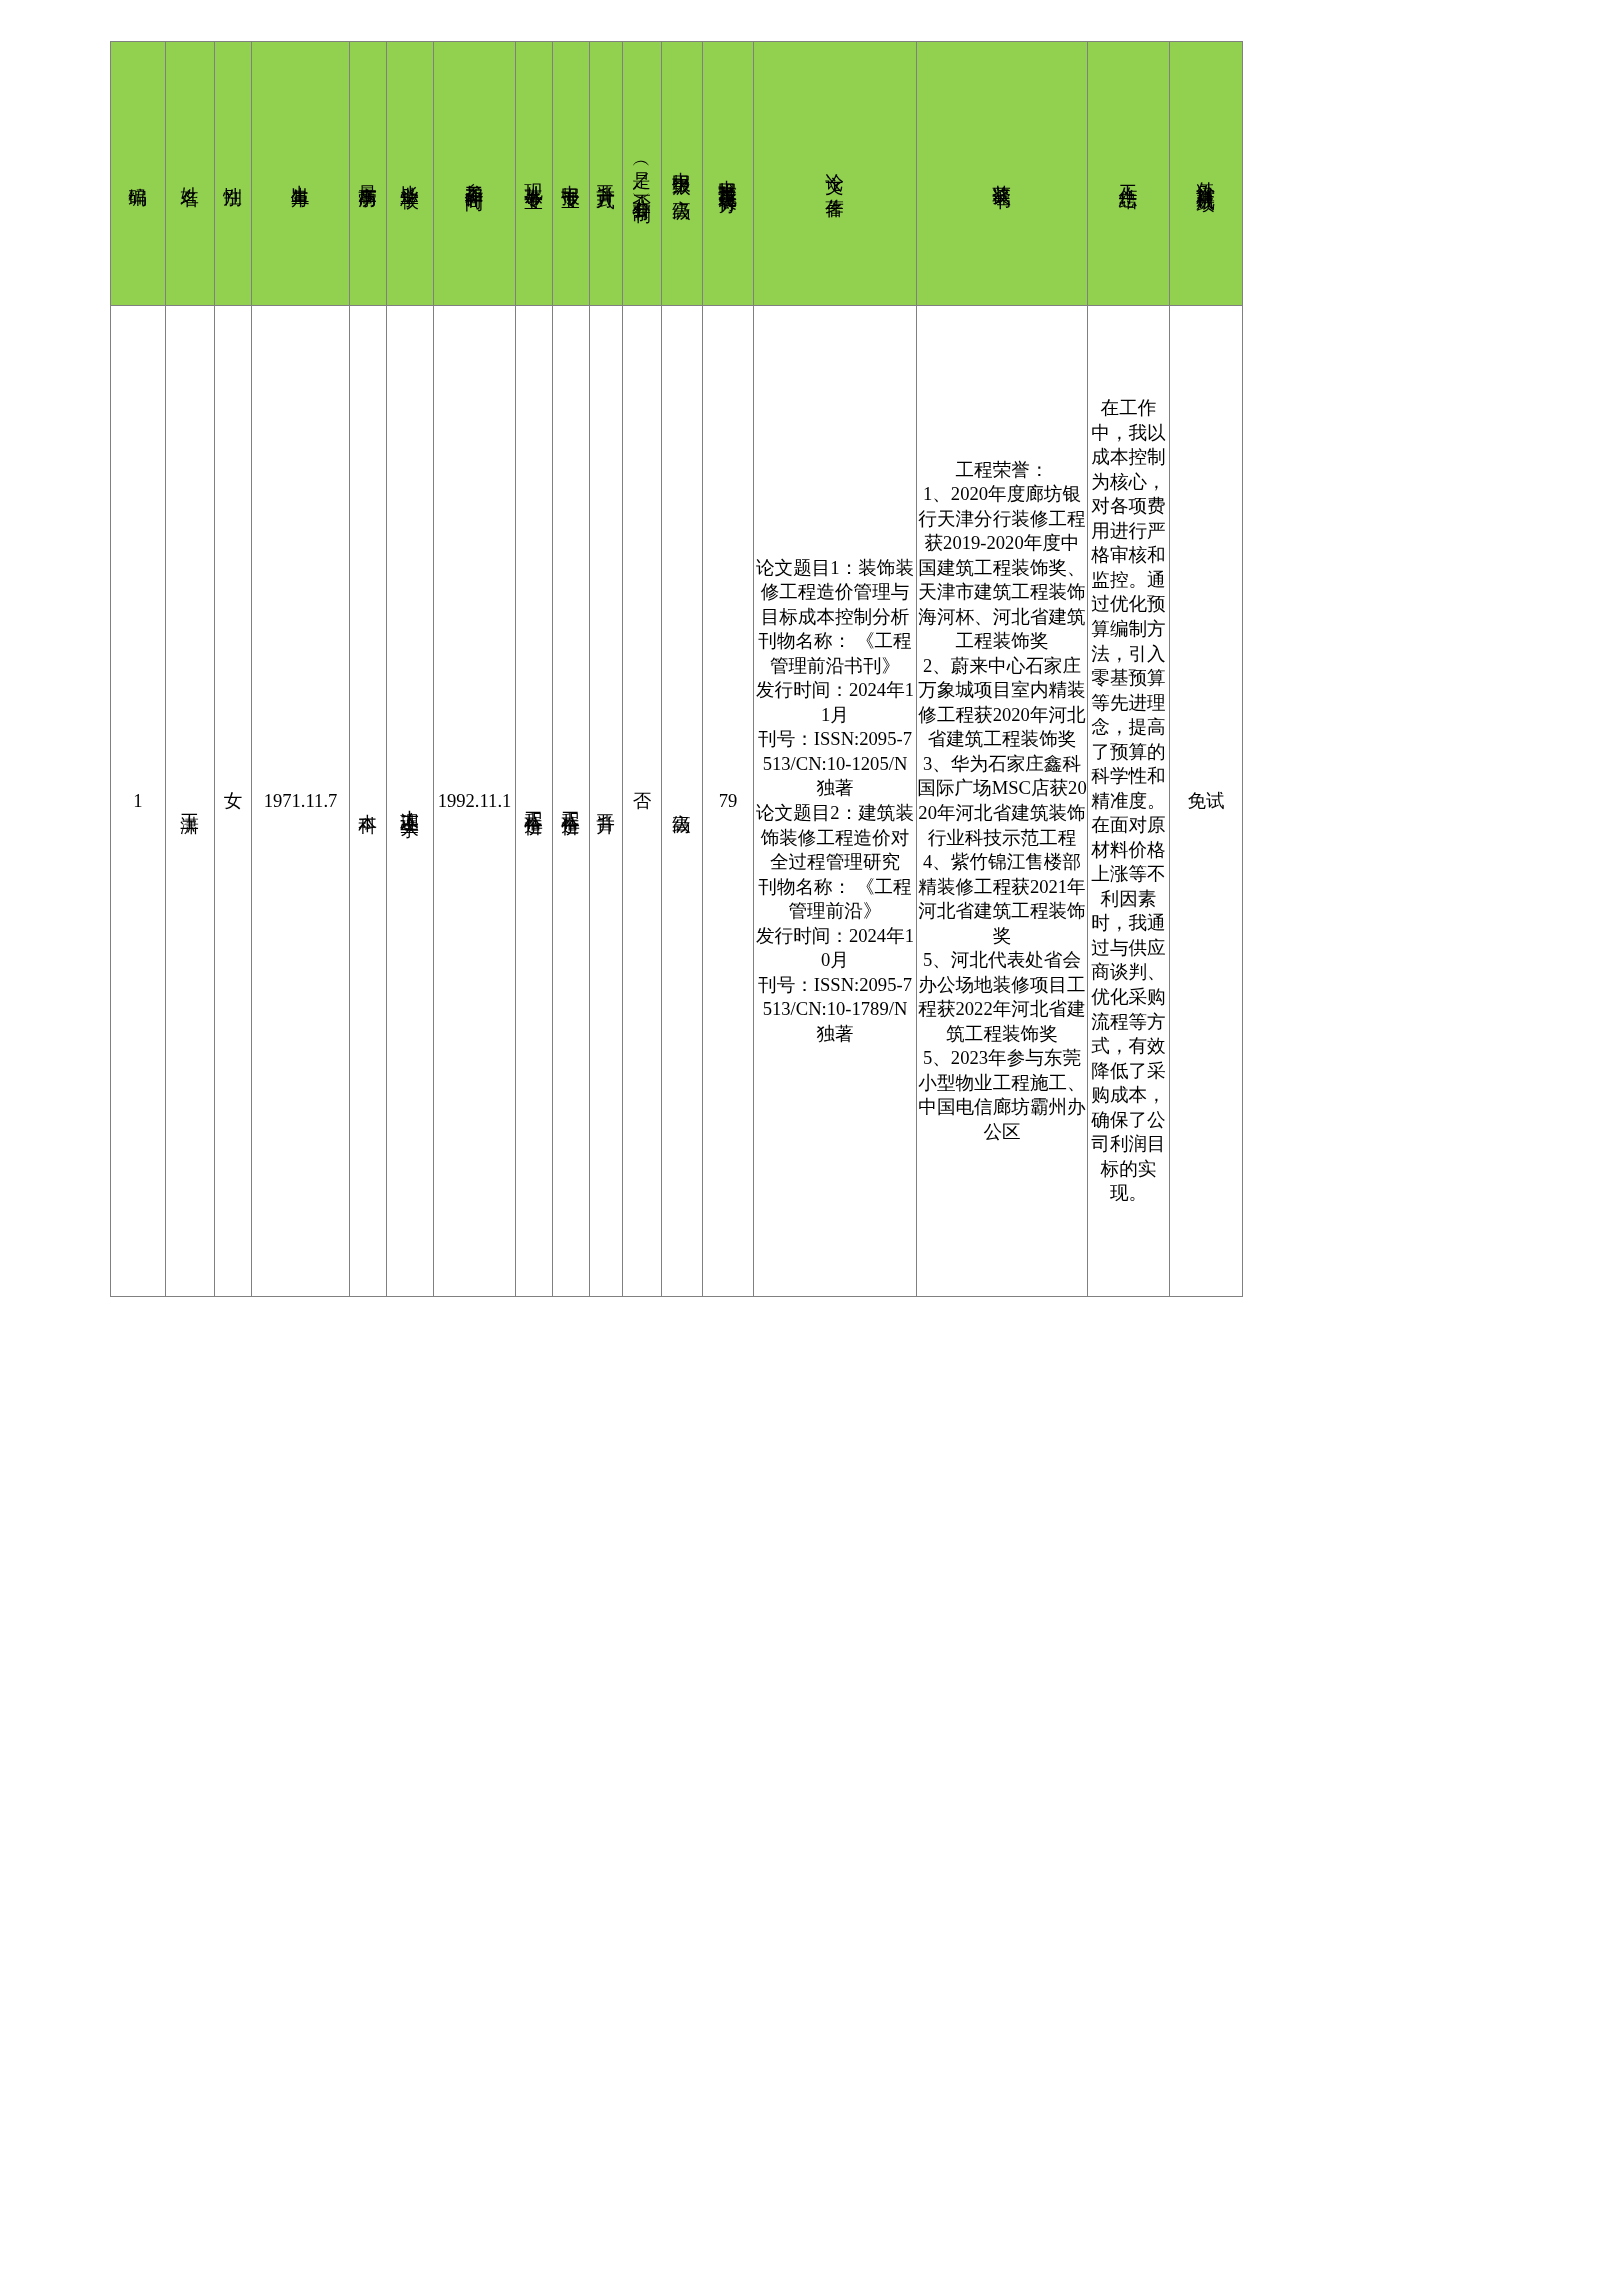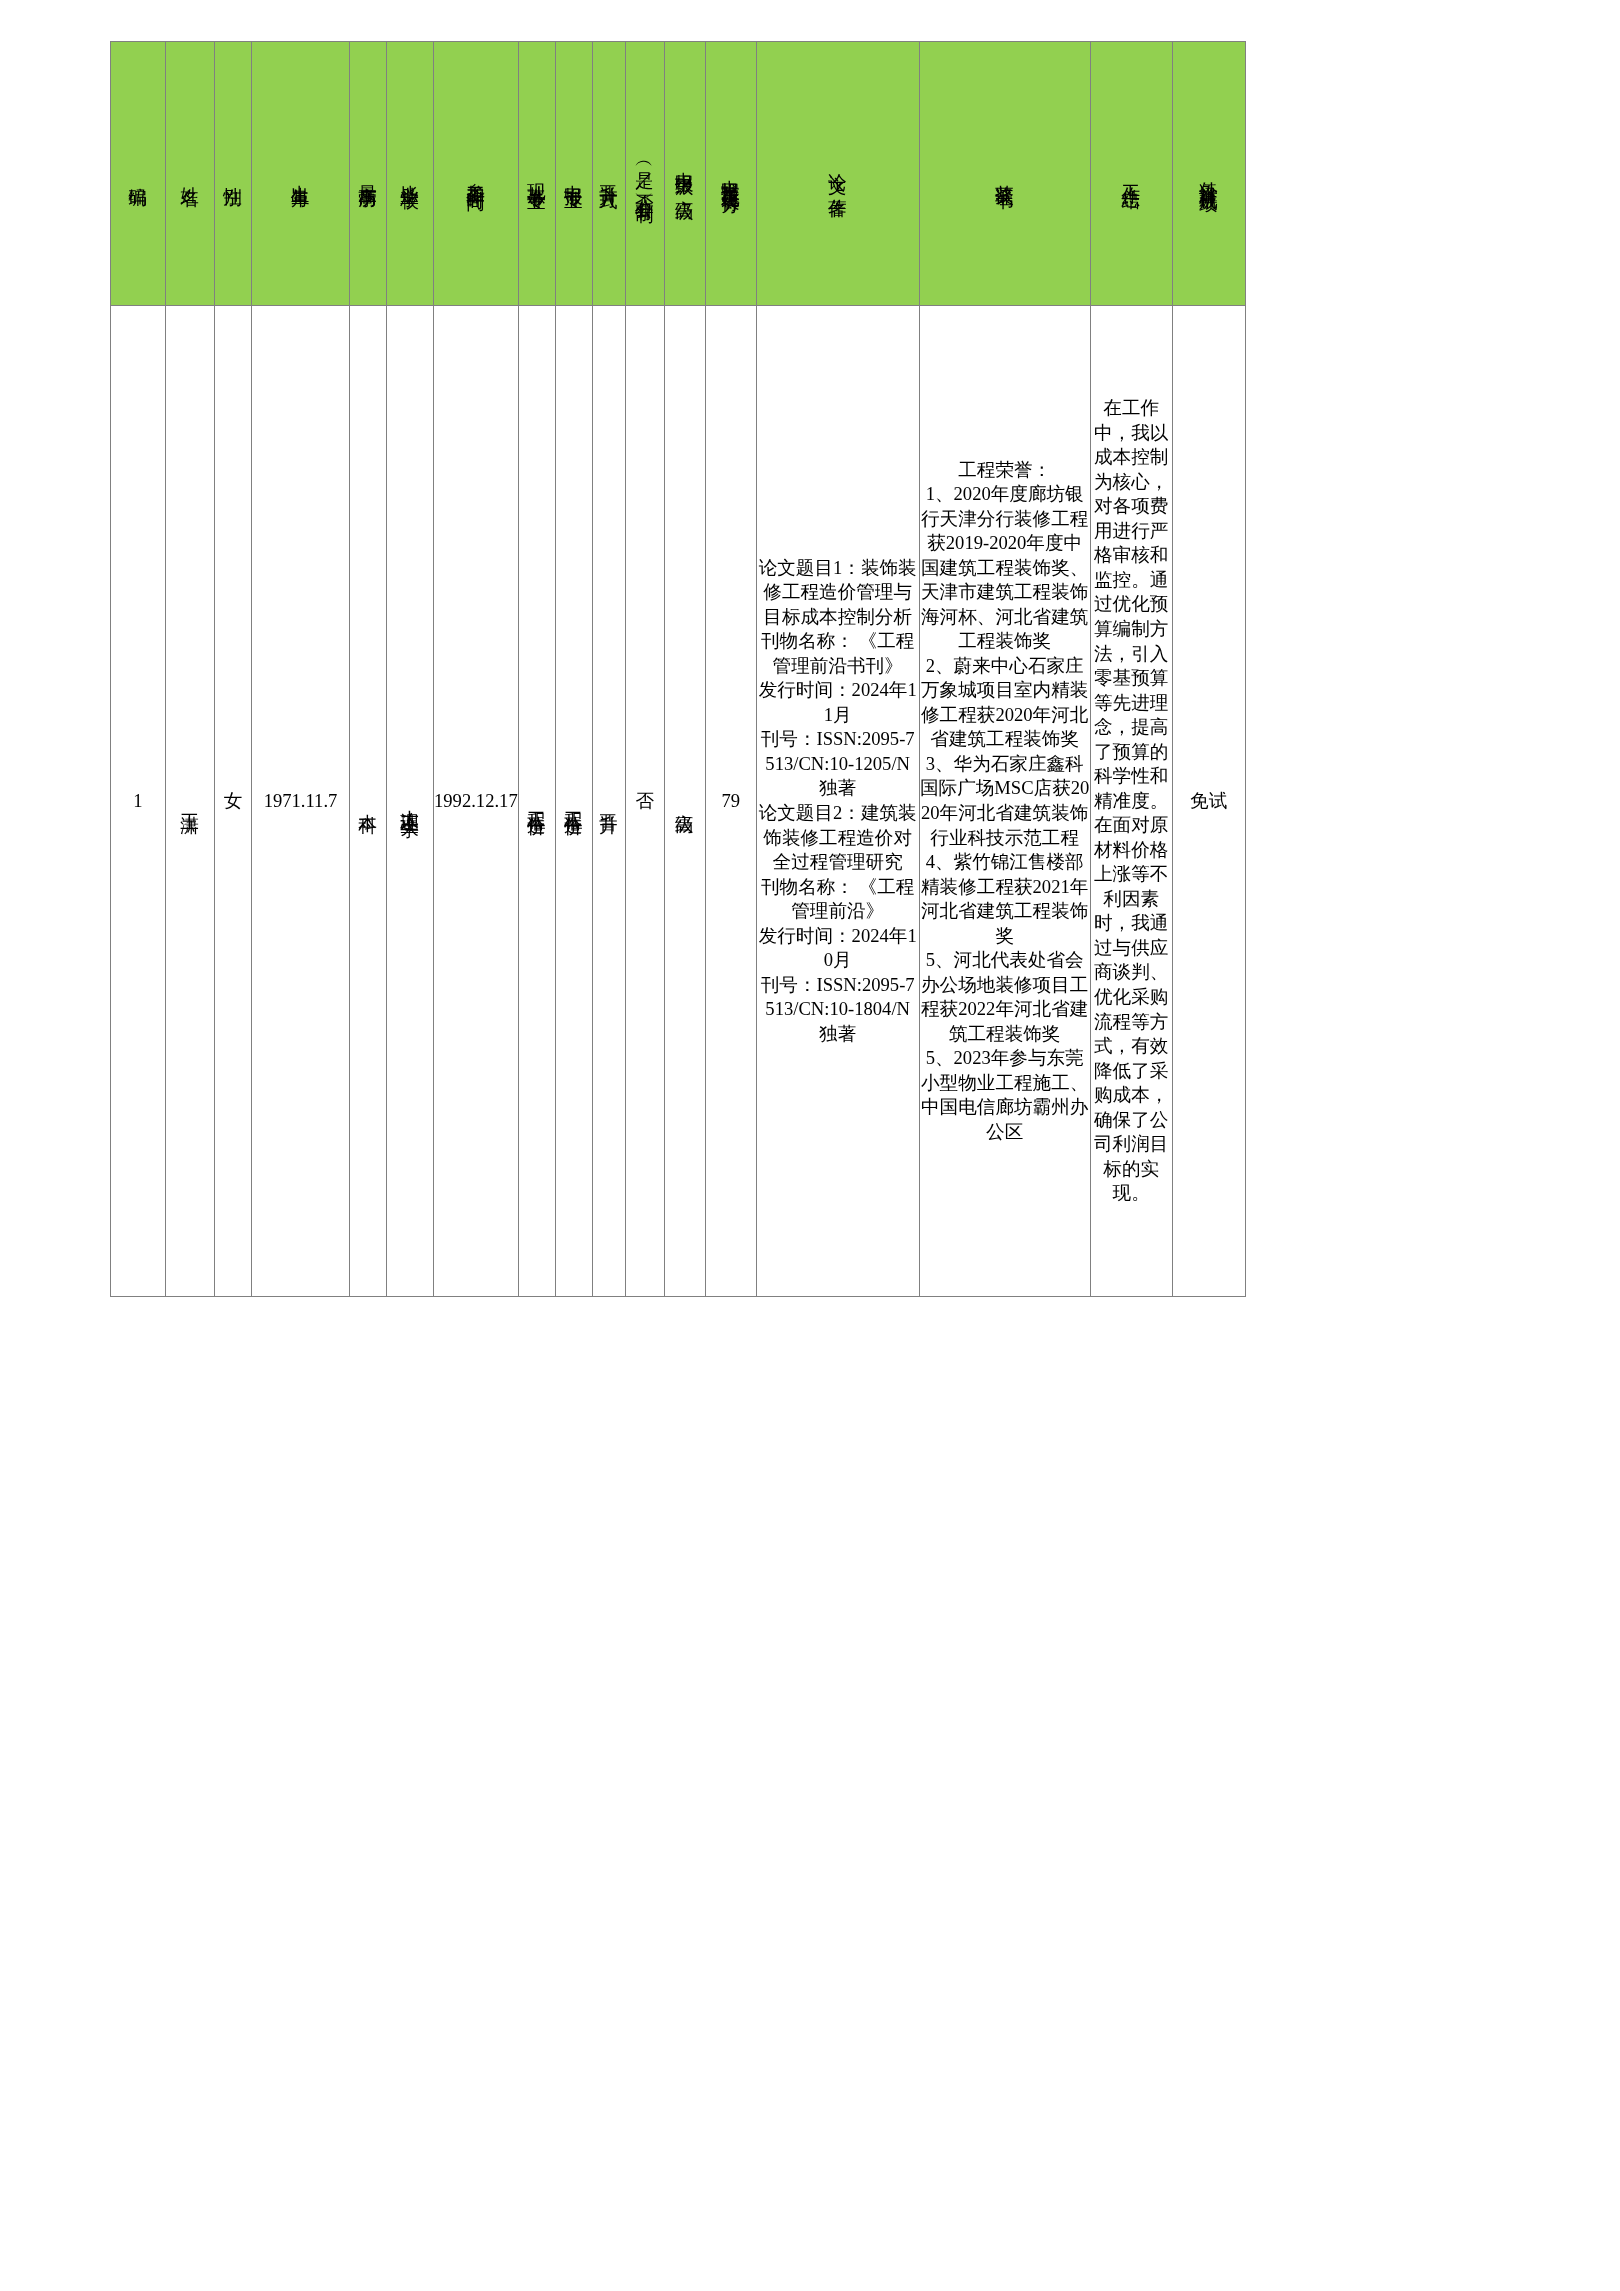--- a/index.html
+++ b/index.html
@@ -233,21 +233,21 @@
         <td class="center-mid">
             <div class="vcenter-wrap">
               <span class="vtext">本科</span>
             </div>
           </td>
         <td class="center-mid">
             <div class="vcenter-wrap">
               <span class="vtext">大连理工大学</span>
             </div>
           </td>
-        <td class="center-mid">1992.12.17</td>
+        <td class="center-mid">1992.11.1</td>
         <td class="center-mid">
             <div class="vcenter-wrap">
               <span class="vtext">工程造价</span>
             </div>
           </td>
         <td class="center-mid">
             <div class="vcenter-wrap">
               <span class="vtext">工程造价</span>
             </div>
           </td>
@@ -264,21 +264,21 @@
           </td>
         <td class="center-mid">79</td>
         <td class="text-top para">论文题目1：装饰装修工程造价管理与目标成本控制分析
 刊物名称： 《工程管理前沿书刊》
 发行时间：2024年11月
 刊号：ISSN:2095-7513/CN:10-1205/N
 独著
 论文题目2：建筑装饰装修工程造价对全过程管理研究
 刊物名称： 《工程管理前沿》
 发行时间：2024年10月
-刊号：ISSN:2095-7513/CN:10-1804/N
+刊号：ISSN:2095-7513/CN:10-1789/N
 独著</td>
         <td class="text-top para">工程荣誉：
 1、2020年度廊坊银行天津分行装修工程获2019-2020年度中国建筑工程装饰奖、天津市建筑工程装饰海河杯、河北省建筑工程装饰奖
 2、蔚来中心石家庄万象城项目室内精装修工程获2020年河北省建筑工程装饰奖
 3、华为石家庄鑫科国际广场MSC店获2020年河北省建筑装饰行业科技示范工程
 4、紫竹锦江售楼部精装修工程获2021年河北省建筑工程装饰奖
 5、河北代表处省会办公场地装修项目工程获2022年河北省建筑工程装饰奖
 5、2023年参与东莞小型物业工程施工、中国电信廊坊霸州办公区</td>
         <td class="text-top para">在工作中，我以成本控制为核心，对各项费用进行严格审核和监控。通过优化预算编制方法，引入零基预算等先进理念，提高了预算的科学性和精准度。在面对原材料价格上涨等不利因素时，我通过与供应商谈判、优化采购流程等方式，有效降低了采购成本，确保了公司利润目标的实现。</td>
         <td class="center-mid">免试</td>

